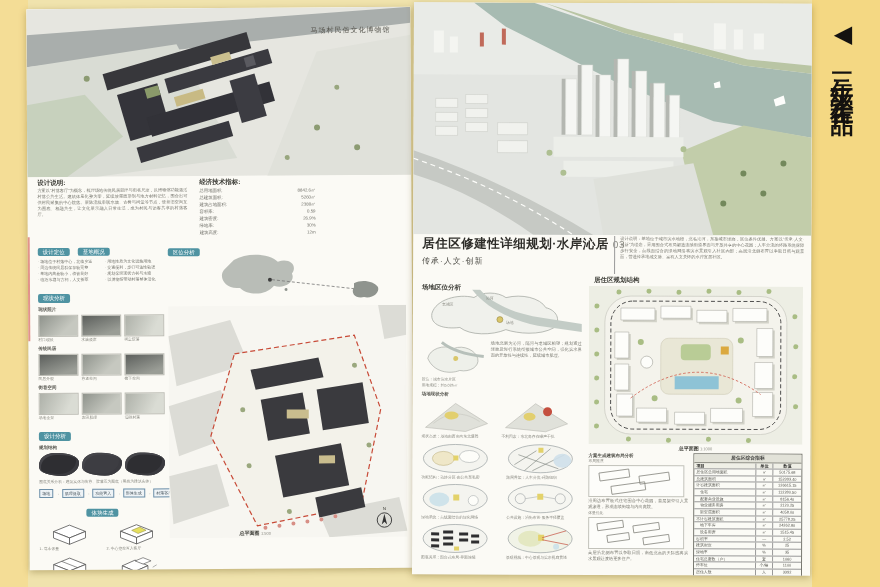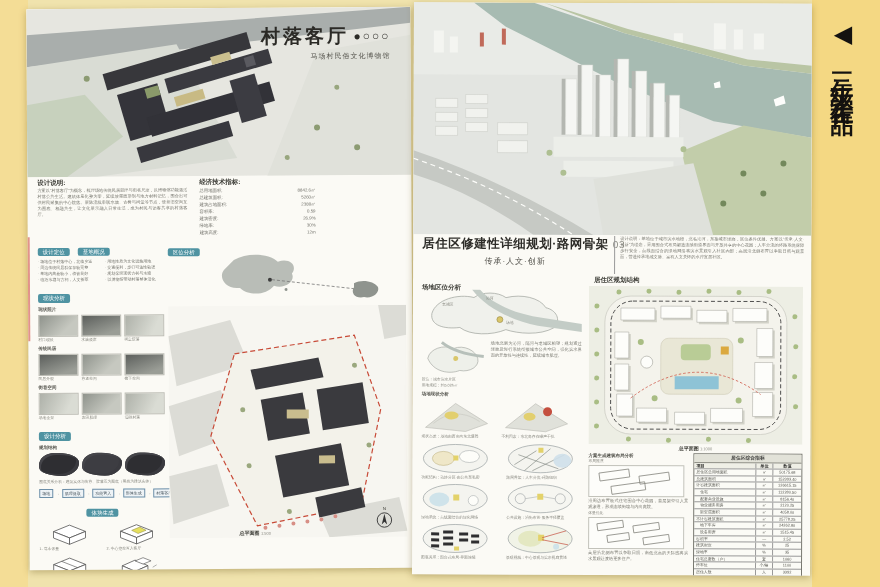--- a/index.html
+++ b/index.html
@@ -50,21 +50,21 @@
   .plan-cap{position:absolute;left:70px;bottom:2px;font-size:5px;color:#3c3c36;font-weight:bold;}
   .plan-scale{font-weight:normal;color:#8a8a82;font-size:4px;}
   .compass{position:absolute;right:14px;bottom:8px;width:18px;text-align:center;}
   .compass .n{font-size:4.5px;color:#3c3c36;display:block;line-height:1;}
   .red-edge{left:-2px;top:228px;width:4px;height:104px;background:#e2938a;}
   
   .rp-titlerow{left:9px;top:233px;width:382px;display:flex;gap:6px;}
   .rp-tblock{width:186px;}
   .rp-title{font-size:12.5px;font-weight:bold;color:#2e2d29;letter-spacing:.5px;white-space:nowrap;}
   .rp-num{font-size:10px;color:#8d8d85;font-weight:normal;margin-left:4px;}
-  .rp-sub{font-size:8px;color:#4c4b45;text-align:center;margin-top:3px;letter-spacing:1px;}
+  .rp-sub{font-size:8px;color:#4c4b45;text-align:left;margin-top:3px;letter-spacing:1px;}
   .rp-intro{flex:1;border-left:.5px solid #999;padding-left:5px;height:38px;overflow:hidden;}
   .rp-labels{left:9px;top:273px;width:382px;}
   .rp-labels .l2{position:absolute;left:172px;top:0;}
   .rp-lcol{left:9px;top:287px;width:160px;display:flex;flex-direction:column;gap:3px;}
   .map2row{display:flex;gap:5px;align-items:flex-start;}
   .terr-row{display:flex;gap:10px;}
   .bubble-grid{display:grid;grid-template-columns:1fr 1fr;gap:2px 10px;}
   .bubble-cell svg{display:block;width:70px;height:32px;}
   .rp-rcol{left:176px;top:283px;width:214px;}
   .rp-plan-lab{font-size:5px;font-weight:bold;color:#3c3c36;text-align:center;margin-top:1px;}
@@ -111,24 +111,20 @@
           <rect x="124" y="64" width="14" height="10" fill="#8a9a6a"></rect>
           <rect x="228" y="62" width="10" height="10" fill="#5a5a60"></rect>
         </g>
         <circle cx="60" cy="70" r="3" fill="#8c9b72"></circle>
           <circle cx="290" cy="120" r="3" fill="#8c9b72"></circle>
         <circle cx="310" cy="80" r="2.5" fill="#98a67e"></circle>
           <circle cx="330" cy="140" r="3" fill="#8c9b72"></circle>
         <circle cx="260" cy="150" r="2.5" fill="#98a67e"></circle>
       </svg>
       <div class="abs lp-title">
-        <div>
-          <span class="t">村落客厅</span>
-          <span class="d">●○○○</span>
-        </div>
         <div class="s">马场村民俗文化博物馆</div>
       </div>
     </div>
 
     <div class="band abs">
       <div class="col1">
         <div class="h7">设计说明:</div>
         <div class="tiny">方案以“村落客厅”为概念，梳理场地传统民居肌理与街巷尺度，以博物馆功能激活村落公共生活。建筑体量化整为零，延续坡屋面形制与地方材料记忆，围合出可供村民聚集的中心院落。展陈流线串联水塘、古树与祠堂等节点，使新旧空间互为图底、相融共生，让文化展示融入日常生活，成为村民与访客共享的村落客厅。</div>
       </div>
       <div class="col2">
@@ -445,21 +441,21 @@
       <g fill="#aebf92">
           <circle cx="150" cy="170" r="3"></circle>
           <circle cx="136" cy="150" r="3"></circle>
           <circle cx="270" cy="146" r="3"></circle>
         </g>
     </svg>
 
     <div class="rp-titlerow abs">
       <div class="rp-tblock">
         <div class="rp-title">
-          <span>居住区修建性详细规划·路网骨架</span><span class="rp-num">03</span>
+          <span>居住区修建性详细规划·水岸沁居</span><span class="rp-num">03</span>
         </div>
         <div class="rp-sub">传承·人文·创新</div>
       </div>
       <div class="rp-intro tiny">设计说明：基地位于城市滨水地段，北临沁河，东接城市绿廊，区位条件优越。方案以“传承·人文·创新”为理念，采用围合式布局塑造连续街道界面与开放共享的中心花园；人车分流的环路系统保障步行安全，点线面结合的绿地网络将滨水景观引入社区内部；高层沿北侧布置以争取日照与观景面，营造传承地域文脉、富有人文关怀的水岸宜居社区。</div>
     </div>
 
     <div class="rp-labels abs">
       <span class="h7">场地区位分析</span>
       <span class="h7 l2 abs">居住区规划结构</span>
     </div>

